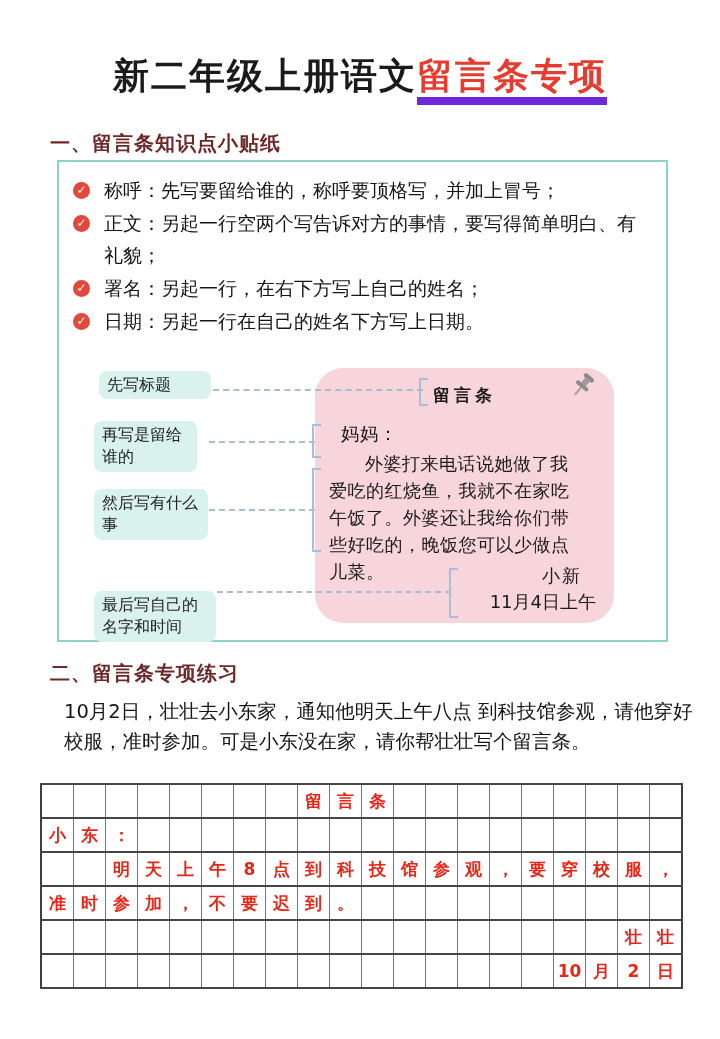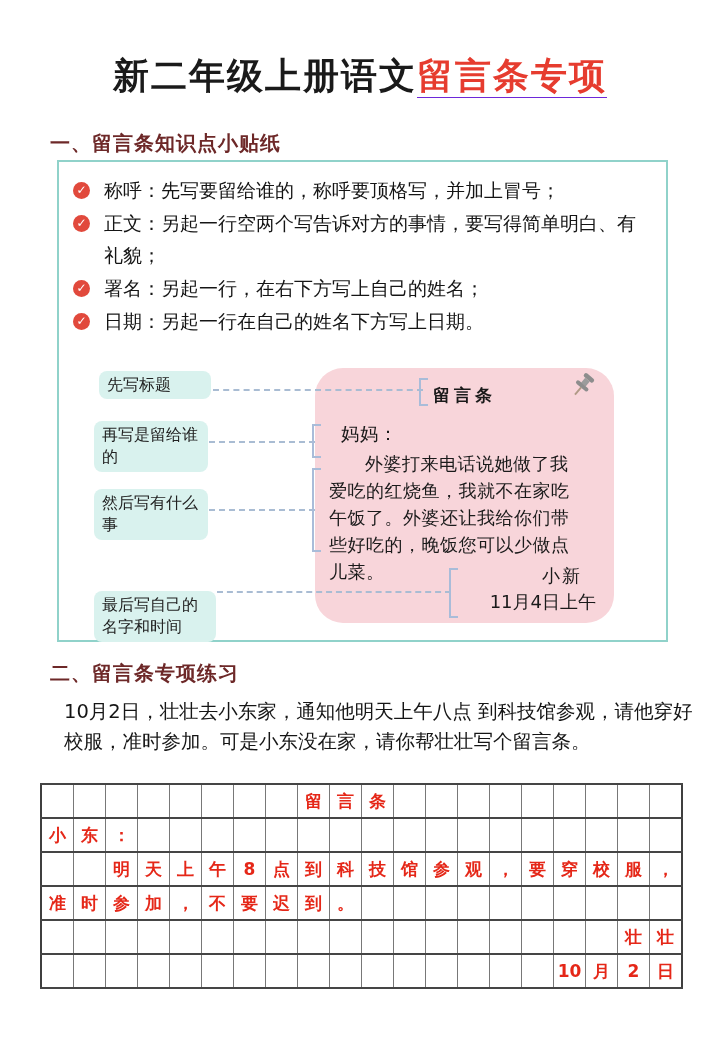--- a/index.html
+++ b/index.html
@@ -2,40 +2,40 @@
 <html><head>
 <meta charset="utf-8">
 <style>
   html,body{margin:0;padding:0;background:#fff;}
   #page{position:relative;width:720px;height:1039px;background:#ffffff;
         font-family:"DejaVu Sans",sans-serif;overflow:hidden;}
 
   
   .doc-title{position:absolute;top:52px;left:0;width:100%;text-align:center;
              font-size:36px;font-weight:bold;letter-spacing:2px;color:#1a1a1a;white-space:nowrap;}
-  .doc-title .red{color:#e63c2f;border-bottom:1px solid #6d28d9;padding-bottom:1px;}
+  .doc-title .red{color:#e63c2f;border-bottom:8px solid #6d28d9;padding-bottom:1px;}
 
   
   .sec-heading{position:absolute;font-size:20px;font-weight:bold;color:#6d2828;letter-spacing:1px;}
   #h1{top:130px;left:50px;}
   #h2{top:660px;left:50px;}
 
   
   .kbox{position:absolute;left:57px;top:160px;width:611px;height:482px;
         border:2px solid #90d2ca;box-sizing:border-box;}
   .bullets{position:absolute;left:8px;top:12px;width:580px;}
   .bullet{display:flex;align-items:flex-start;font-size:19px;line-height:1.72;color:#151515;}
   .bullet .chk{flex:none;width:17px;height:17px;margin:8px 14px 0 6px;background:#e1493c;
                border-radius:50%;color:#fff;font-size:12px;line-height:17px;text-align:center;font-weight:bold;}
 
   
   .dlabel{position:absolute;background:#d9f2ee;border-radius:8px;font-size:16px;
           line-height:1.4;color:#222;padding:3px 8px;box-sizing:border-box;z-index:2;}
   #lab0{left:40px;top:209px;width:112px;}
-  #lab1{left:35px;top:259px;width:114px;}
+  #lab1{left:35px;top:259px;width:103px;}
   #lab2{left:35px;top:327px;width:114px;}
   #lab3{left:35px;top:405px;width:122px;margin-top:24px;}
 
   
   .note{position:absolute;left:256px;top:206px;width:299px;height:255px;background:#f8d5da;
         border-radius:28px;z-index:1;}
   .note-title{position:absolute;left:0;right:0;top:16px;text-align:center;
               font-size:17px;font-weight:bold;color:#1a1a1a;letter-spacing:4px;}
   .note-salutation{position:absolute;left:14px;top:54px;font-size:18px;color:#1a1a1a;letter-spacing:1px;margin-left:12px;}
   .note-body{position:absolute;left:14px;top:82px;width:256px;font-size:18px;line-height:1.5;

